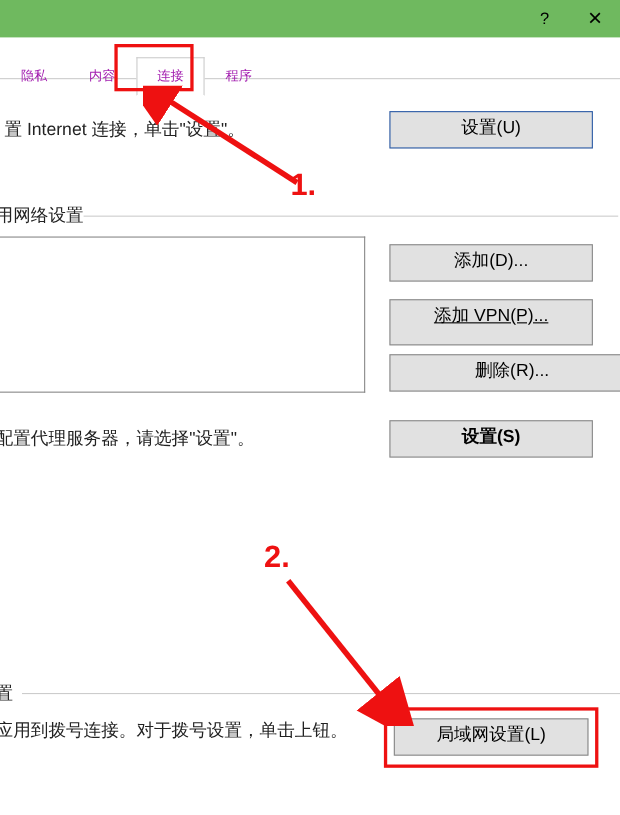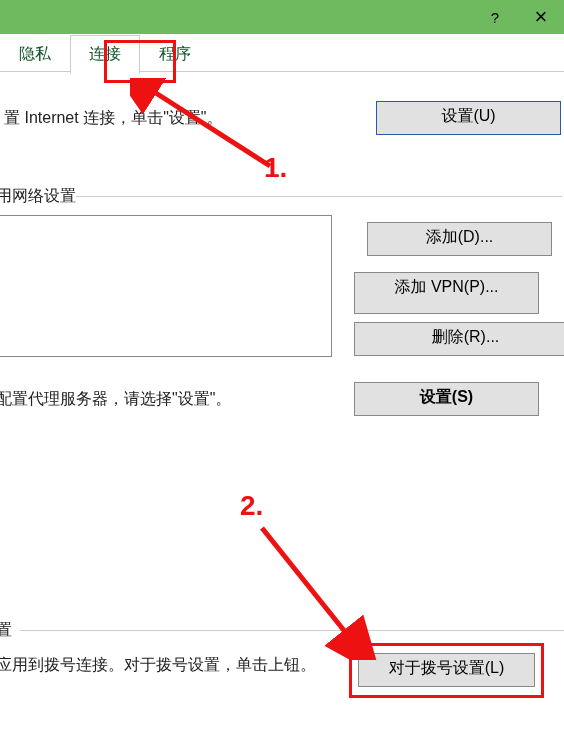--- a/index.html
+++ b/index.html
@@ -37,24 +37,24 @@
     .tabs {
       display: flex;
       padding-left: 0;
       background: #fff;
       border-bottom: 1px solid #ccc;
       height: 38px;
       align-items: flex-end;
     }
     .tab {
       padding: 8px 18px 8px 18px;
-      font-size: 16px;
-      color: #14532d;
+      font-size: 12px;
+      color: #a21caf;
       position: relative;
-      top: 3px;
+      top: 16px;
       border: 1px solid transparent;
     }
     .tab.active {
       background: #fff;
       border: 1px solid #ccc;
       border-bottom: 1px solid #fff;
       text-align: center;
     }
     .desc1 {
       position: absolute;
@@ -65,23 +65,23 @@
     }
     .btn {
       position: absolute;
       background: #e1e1e1;
       border: 1px solid #888;
       font-size: 16px;
       padding: 4px 0;
       text-align: center;
       cursor: default;
     }
-    .btn-setup-u { left: 354px; top: 101px; width: 185px; height: 34px; border: 1px solid #2a5aa6; margin-left: 22px; }
-    .btn-add-d   { left: 354px; top: 222px; width: 185px; height: 34px; margin-left: 13px; }
-    .btn-add-vpn { left: 354px; top: 272px; width: 185px; height: 42px; }
+    .btn-setup-u { left: 354px; top: 101px; width: 185px; height: 34px; border: 1px solid #2a5aa6; }
+    .btn-add-d   { left: 354px; top: 222px; width: 185px; height: 34px; }
+    .btn-add-vpn { left: 354px; top: 272px; width: 185px; height: 42px; text-decoration: underline; }
     .btn-del-r   { left: 354px; top: 322px; width: 223px; height: 34px; }
     .btn-set-s   { left: 354px; top: 382px; width: 185px; height: 34px; font-weight: bold; }
     .btn-lan-l   { left: 358px; top: 653px; width: 177px; height: 34px; }
 
     .section-label {
       position: absolute;
       left: -4px;
       top: 186px;
       font-size: 16px;
       color: #222;
@@ -190,20 +190,21 @@
       <span>?</span>
     </div>
     <div class="title-btn">
       <span style="font-size:22px;">×</span>
     </div>
   </div>
 </div>
 
 <div class="tabs">
   <div class="tab">隐私</div>
+  <div class="tab">内容</div>
   <div class="tab active">连接</div>
   <div class="tab">程序</div>
 </div>
 
 <div class="desc1">置 Internet 连接，单击"设置"。</div>
 <div class="btn btn-setup-u">设置(U)</div>
 
 <div class="section-label">用网络设置</div>
 <div class="section-line"></div>
 
@@ -212,21 +213,21 @@
 <div class="btn btn-add-d">添加(D)...</div>
 <div class="btn btn-add-vpn">添加 VPN(P)...</div>
 <div class="btn btn-del-r">删除(R)...</div>
 <div class="btn btn-set-s">设置(S)</div>
 
 <div class="desc2">配置代理服务器，请选择"设置"。</div>
 
 <div class="section2-label">置</div>
 <div class="section2-line"></div>
 <div class="desc3">应用到拨号连接。对于拨号设置，单击上钮。</div>
-<div class="btn btn-lan-l">对于拨号设置(L)</div>
+<div class="btn btn-lan-l">局域网设置(L)</div>
 
 <div class="anno-tab-box"></div>
 <div class="anno-lan-box"></div>
 <div class="anno-num1">1.</div>
 <div class="anno-num2">2.</div>
 
 <svg class="arrow" style="left:130px; top:78px;" width="150" height="100">
   <defs>
     <marker id="ah1" markerWidth="12" markerHeight="12" refX="2" refY="5" orient="auto">
       <path d="M0,0 L0,10 L12,5 z" fill="#e11"></path>

